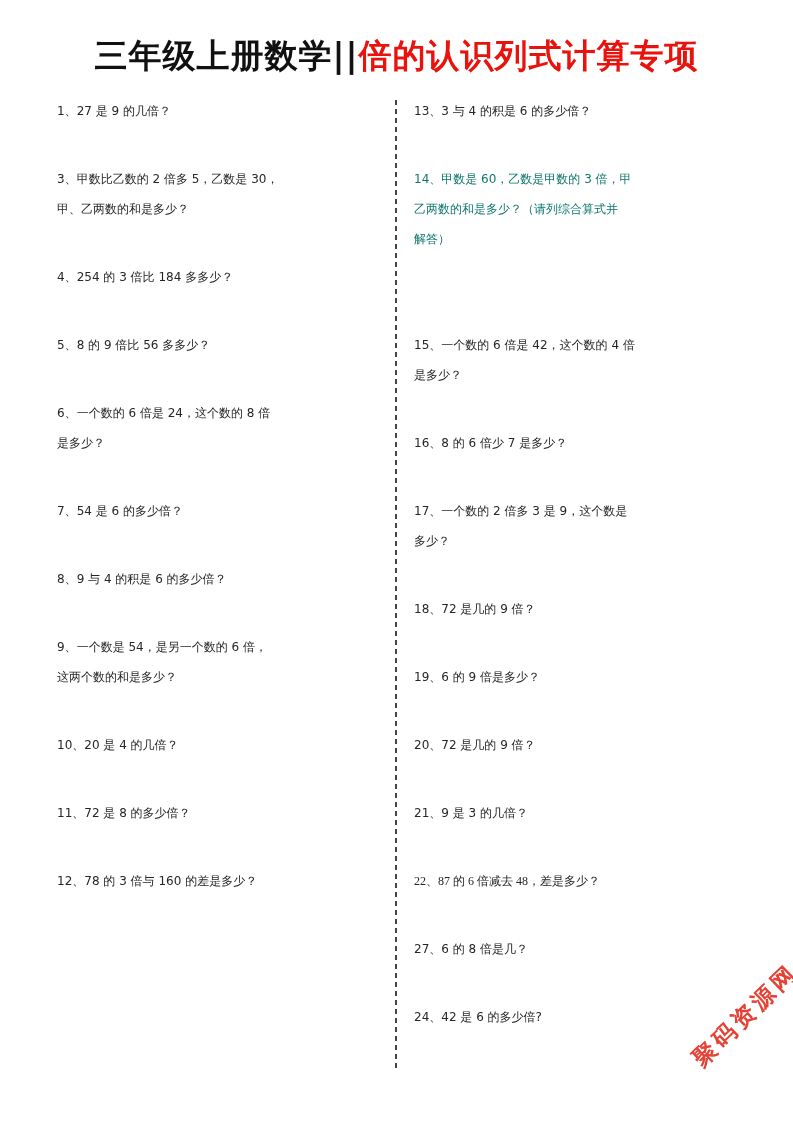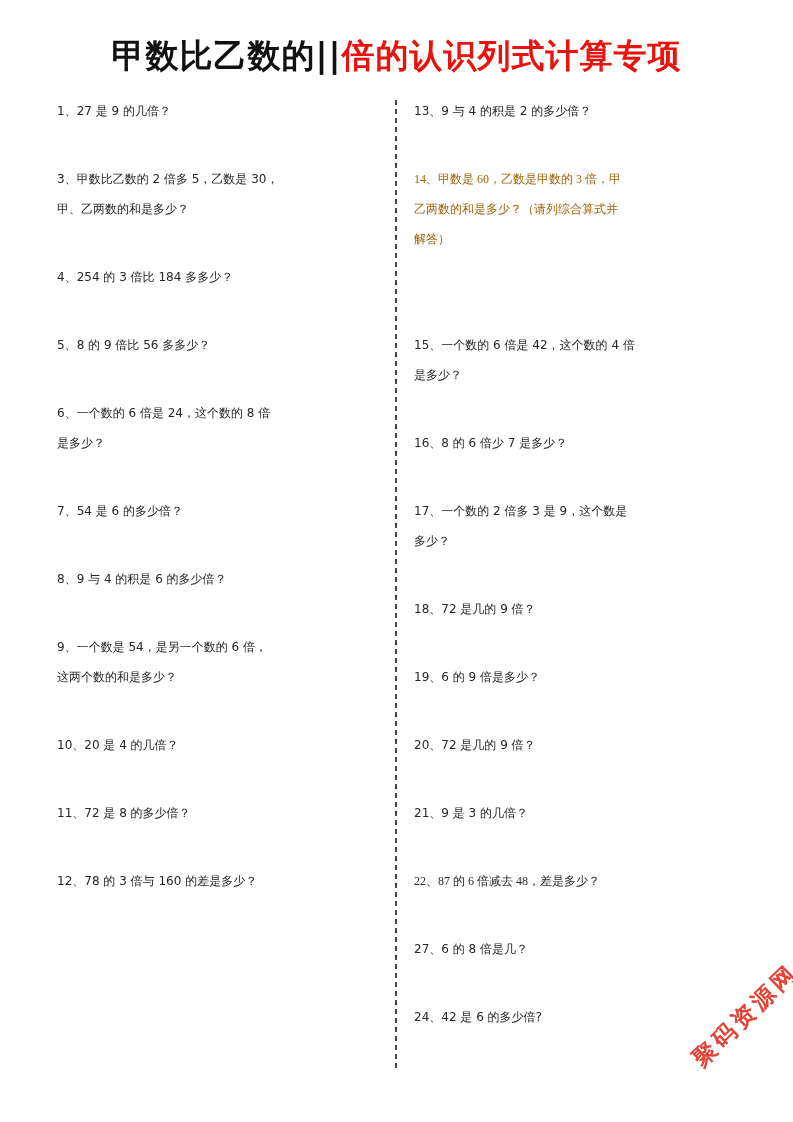--- a/index.html
+++ b/index.html
@@ -61,21 +61,21 @@
     transform: rotate(-44deg);
     white-space: nowrap;
   }
 </style>
 </head>
 <body>
 
 <div class="page">
 
   <div class="title">
-    <span class="t-black" style="color: rgb(17, 17, 17);">甲数比乙数的||</span><span class="t-red" style="color: rgb(232, 19, 12);">倍的认识列式计算专项</span>
+    <span class="t-black" style="color: rgb(17, 17, 17);">三年级上册数学||</span><span class="t-red" style="color: rgb(232, 19, 12);">倍的认识列式计算专项</span>
   </div>
 
   <div class="content">
 
     <div class="col col-left">
       <p class="problem" style="color: rgb(38, 38, 38);">1、27 是 9 的几倍？</p>
       <p class="problem" style="color: rgb(38, 38, 38);">3、甲数比乙数的 2 倍多 5，乙数是 30，
 甲、乙两数的和是多少？</p>
       <p class="problem" style="color: rgb(38, 38, 38);">4、254 的 3 倍比 184 多多少？</p>
       <p class="problem" style="color: rgb(38, 38, 38);">5、8 的 9 倍比 56 多多少？</p>
@@ -84,22 +84,22 @@
       <p class="problem" style="color: rgb(38, 38, 38);">7、54 是 6 的多少倍？</p>
       <p class="problem" style="color: rgb(38, 38, 38);">8、9 与 4 的积是 6 的多少倍？</p>
       <p class="problem" style="color: rgb(38, 38, 38);">9、一个数是 54，是另一个数的 6 倍，
 这两个数的和是多少？</p>
       <p class="problem" style="color: rgb(38, 38, 38);">10、20 是 4 的几倍？</p>
       <p class="problem" style="color: rgb(38, 38, 38);">11、72 是 8 的多少倍？</p>
       <p class="problem" style="color: rgb(38, 38, 38);">12、78 的 3 倍与 160 的差是多少？</p>
     </div>
 
     <div class="col col-right">
-      <p class="problem" style="color: rgb(38, 38, 38);">13、9 与 4 的积是 2 的多少倍？</p>
-      <p class="problem" style="color: #a16207; font-family: Liberation Serif, serif;">14、甲数是 60，乙数是甲数的 3 倍，甲
+      <p class="problem" style="color: rgb(38, 38, 38);">13、3 与 4 的积是 6 的多少倍？</p>
+      <p class="problem" style="color: #0f766e;">14、甲数是 60，乙数是甲数的 3 倍，甲
 乙两数的和是多少？（请列综合算式并
 解答）</p>
       <div class="para-gap"></div>
       <p class="problem" style="color: rgb(38, 38, 38);">15、一个数的 6 倍是 42，这个数的 4 倍
 是多少？</p>
       <p class="problem" style="color: rgb(38, 38, 38);">16、8 的 6 倍少 7 是多少？</p>
       <p class="problem" style="color: rgb(38, 38, 38);">17、一个数的 2 倍多 3 是 9，这个数是
 多少？</p>
       <p class="problem" style="color: rgb(38, 38, 38);">18、72 是几的 9 倍？</p>
       <p class="problem" style="color: rgb(38, 38, 38);">19、6 的 9 倍是多少？</p>

